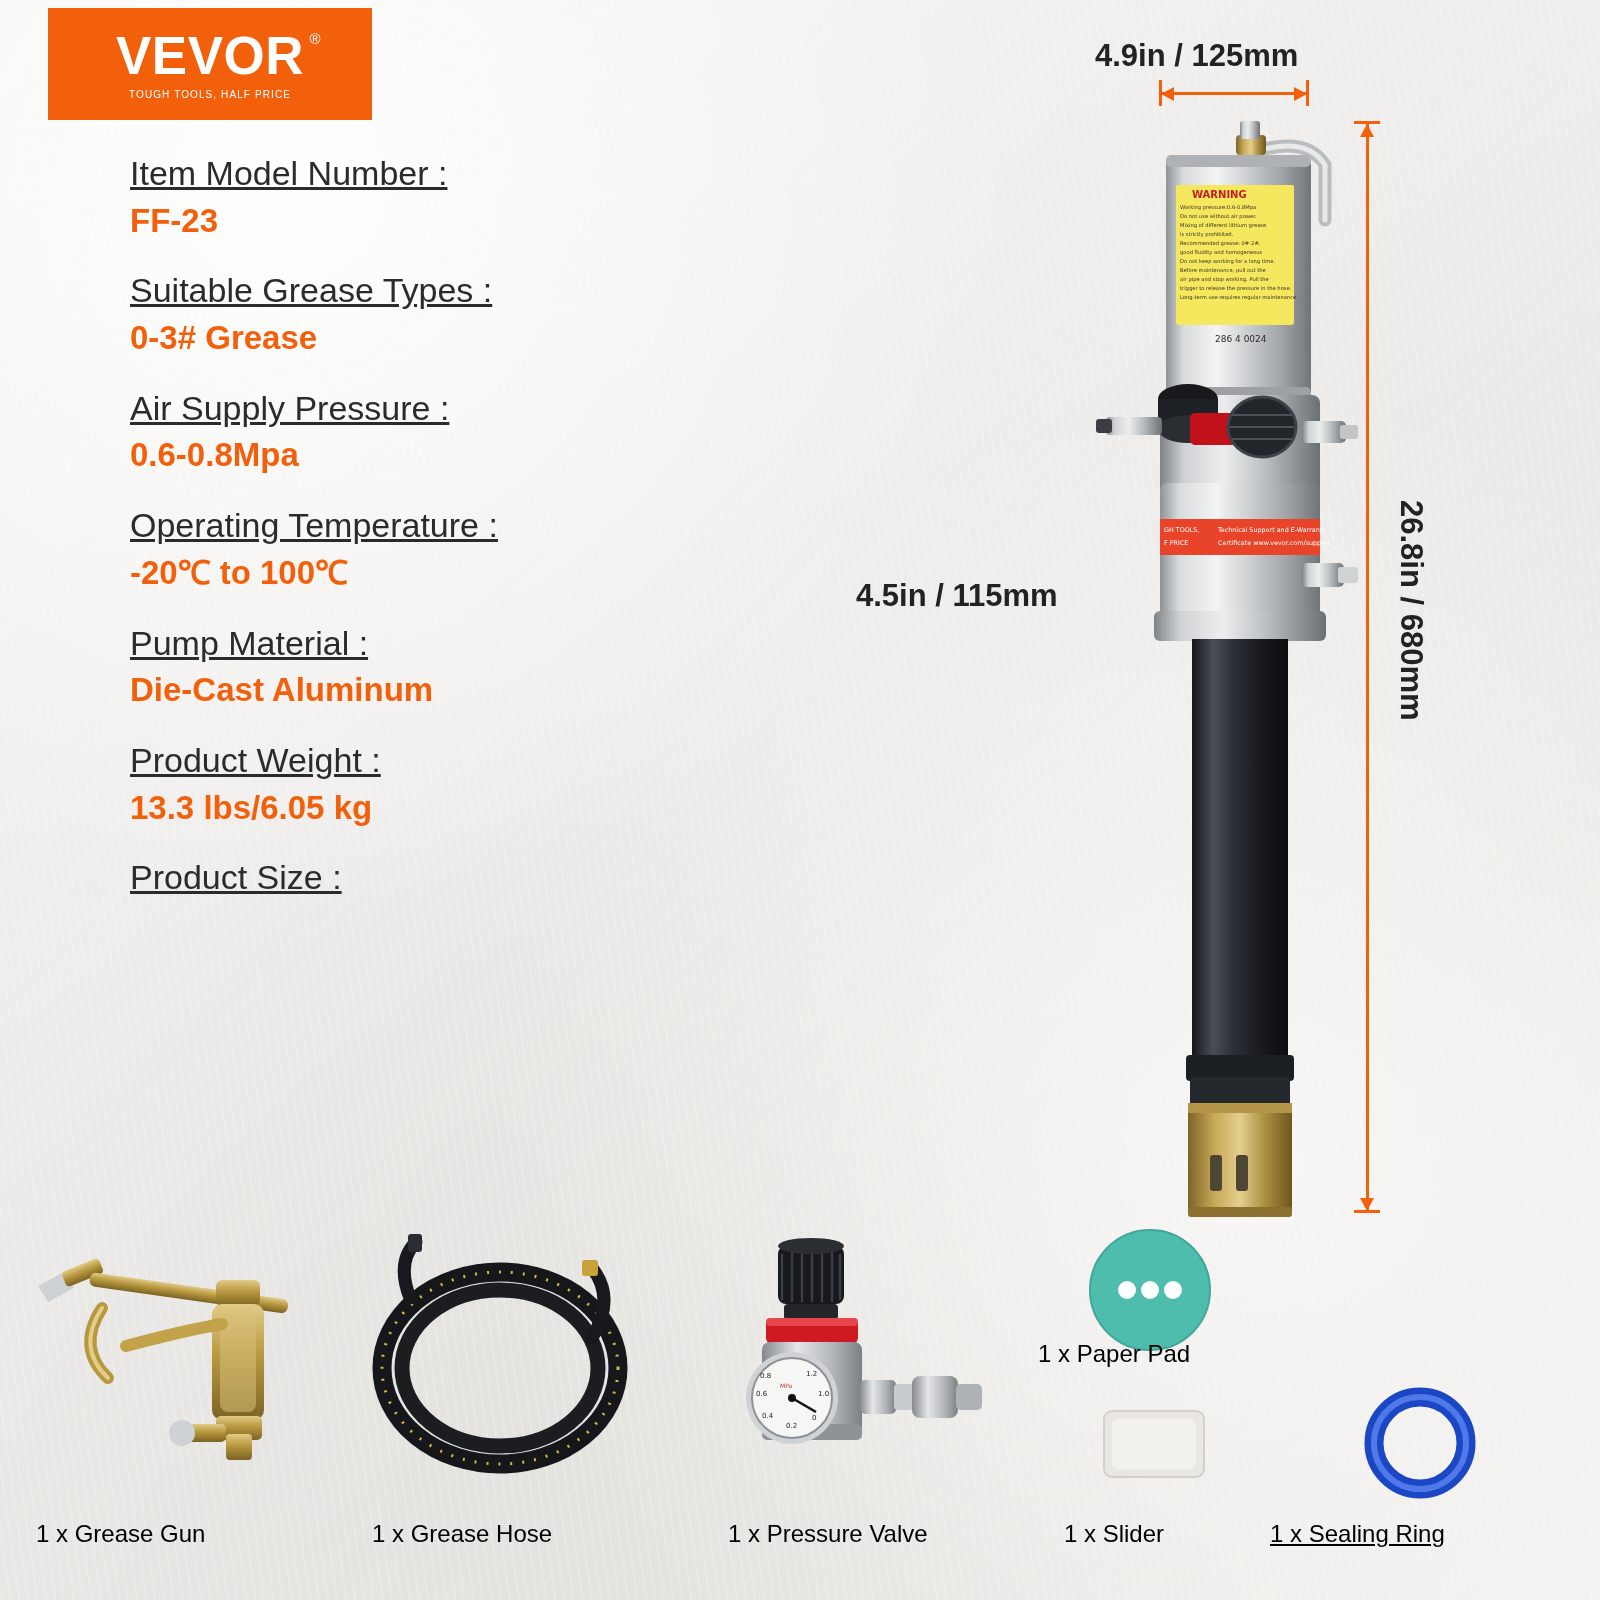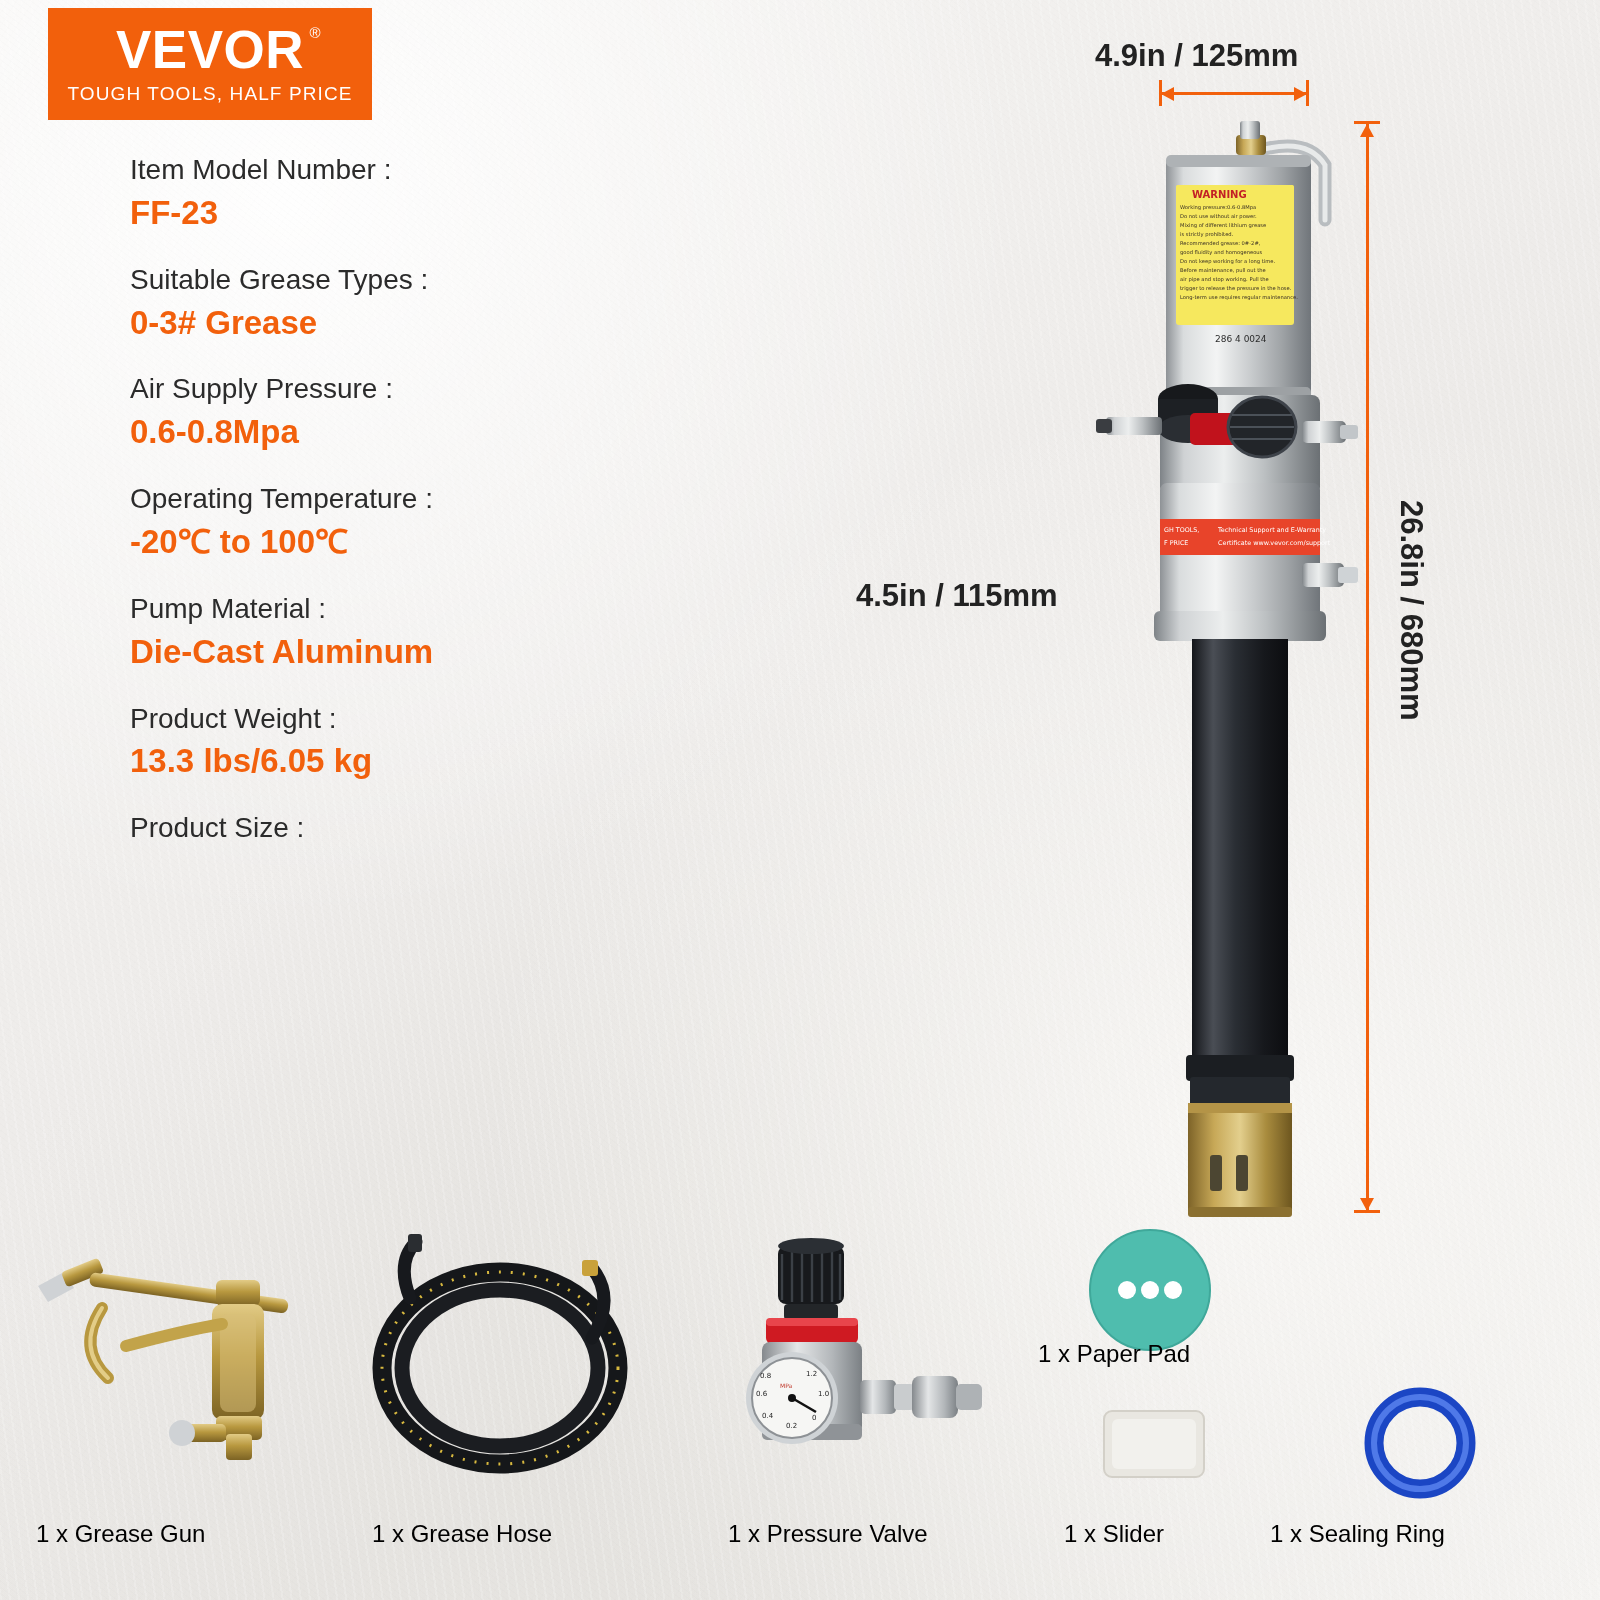--- a/index.html
+++ b/index.html
@@ -60,38 +60,39 @@
     font-family: "Liberation Sans", sans-serif;
   }
   .logo-reg {
     position: absolute;
     right: -17px; top: 2px;
     font-size: 15px;
     font-weight: normal;
   }
   .logo-tag {
     color: #ffffff;
-    font-size: 19px;
+    font-size: 10px;
     letter-spacing: 1.1px;
     margin-top: 7px;
     font-family: "Liberation Sans", sans-serif;
   }
 
   
   .specs {
     position: absolute;
     left: 130px;
     top: 152px;
     width: 900px;
   }
   .spec-row { margin-bottom: 27px; }
   .spec-label {
-    font-size: 28px;
+    font-size: 34px;
     color: #2b2b2b;
     line-height: 1.28;
+    text-decoration: underline;
   }
   .spec-value {
     font-size: 33px;
     color: #f2600c;
     font-weight: bold;
     line-height: 1.3;
     margin-top: 4px;
   }
 
   
@@ -470,15 +471,15 @@
       <circle cx="65" cy="58" r="46" fill="none" stroke="#1b46c4" stroke-width="19"></circle>
       <circle cx="65" cy="58" r="46" fill="none" stroke="#4f79e8" stroke-width="6"></circle>
     </svg>
   </div>
 
   <div class="acc-caption" style="left:36px; top:1520px;">1 x Grease Gun</div>
   <div class="acc-caption" style="left:372px; top:1520px;">1 x Grease Hose</div>
   <div class="acc-caption" style="left:728px; top:1520px;">1 x Pressure Valve</div>
   <div class="acc-caption" style="left:1038px; top:1340px;">1 x Paper Pad</div>
   <div class="acc-caption" style="left:1064px; top:1520px;">1 x Slider</div>
-  <div class="acc-caption" style="left:1270px; top:1520px;">1 x Sealing Ring</div>
+  <div class="acc-caption" style="left:1270px; top:1520px;text-decoration:underline;">1 x Sealing Ring</div>
 
 </div>
 
 </body></html>

